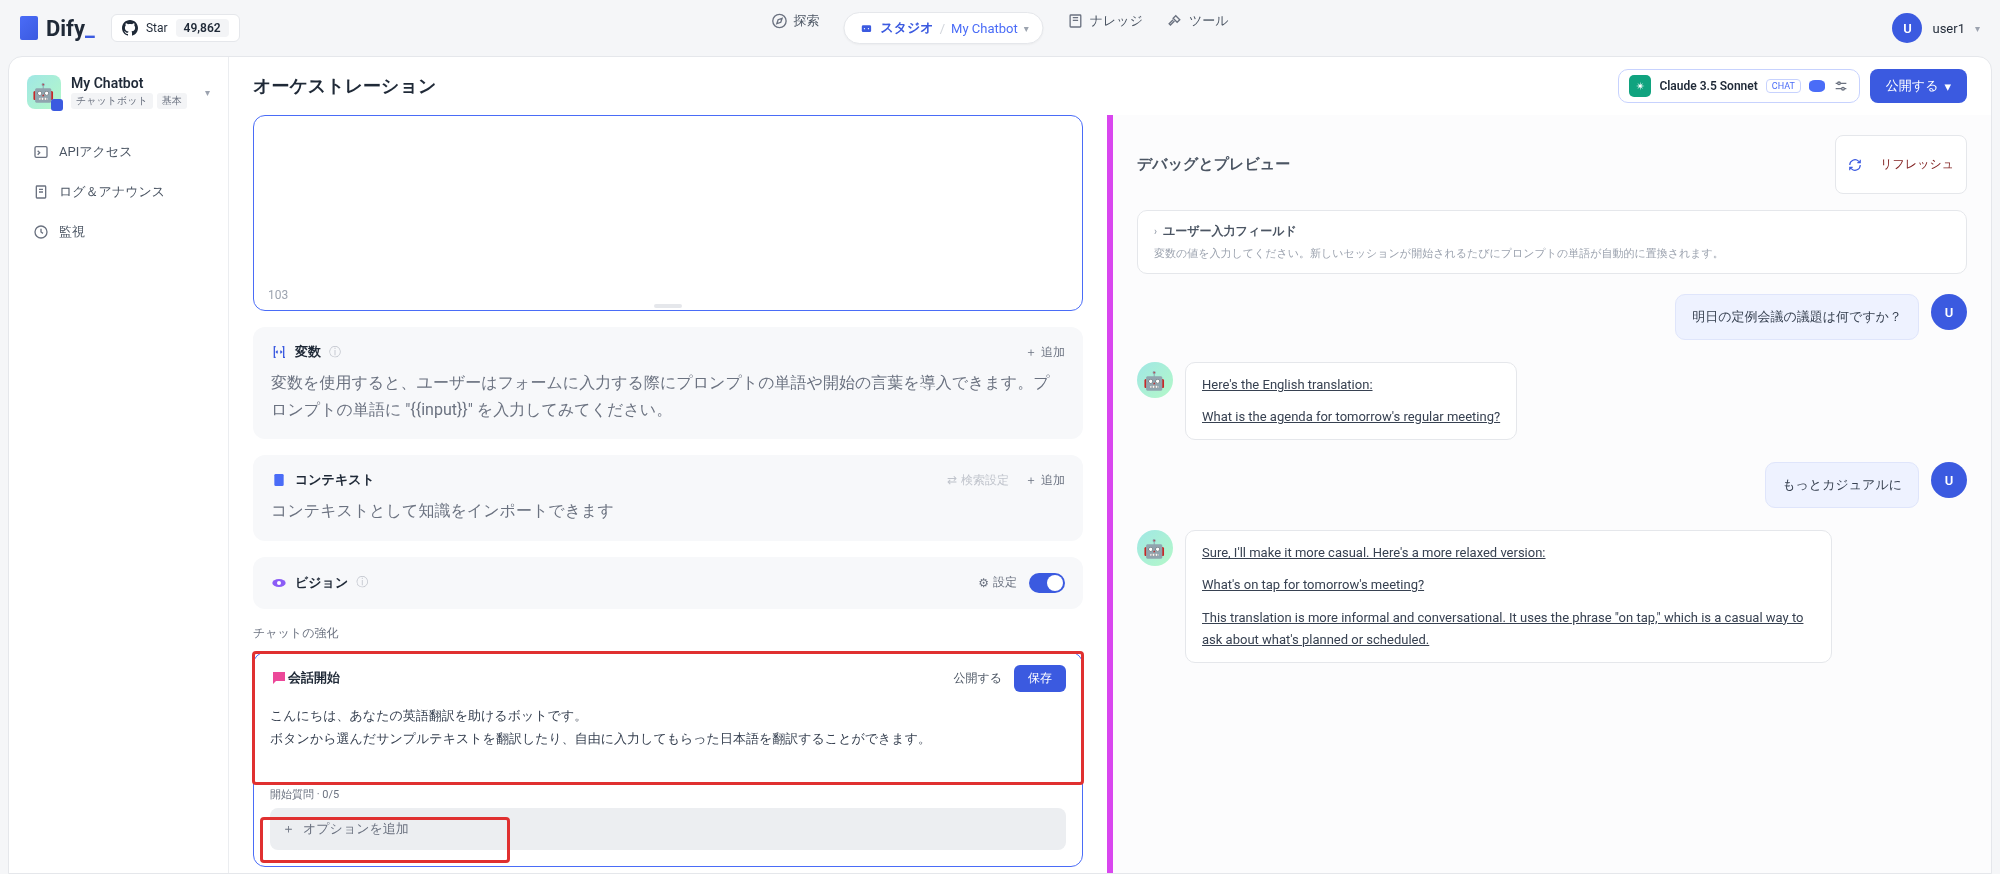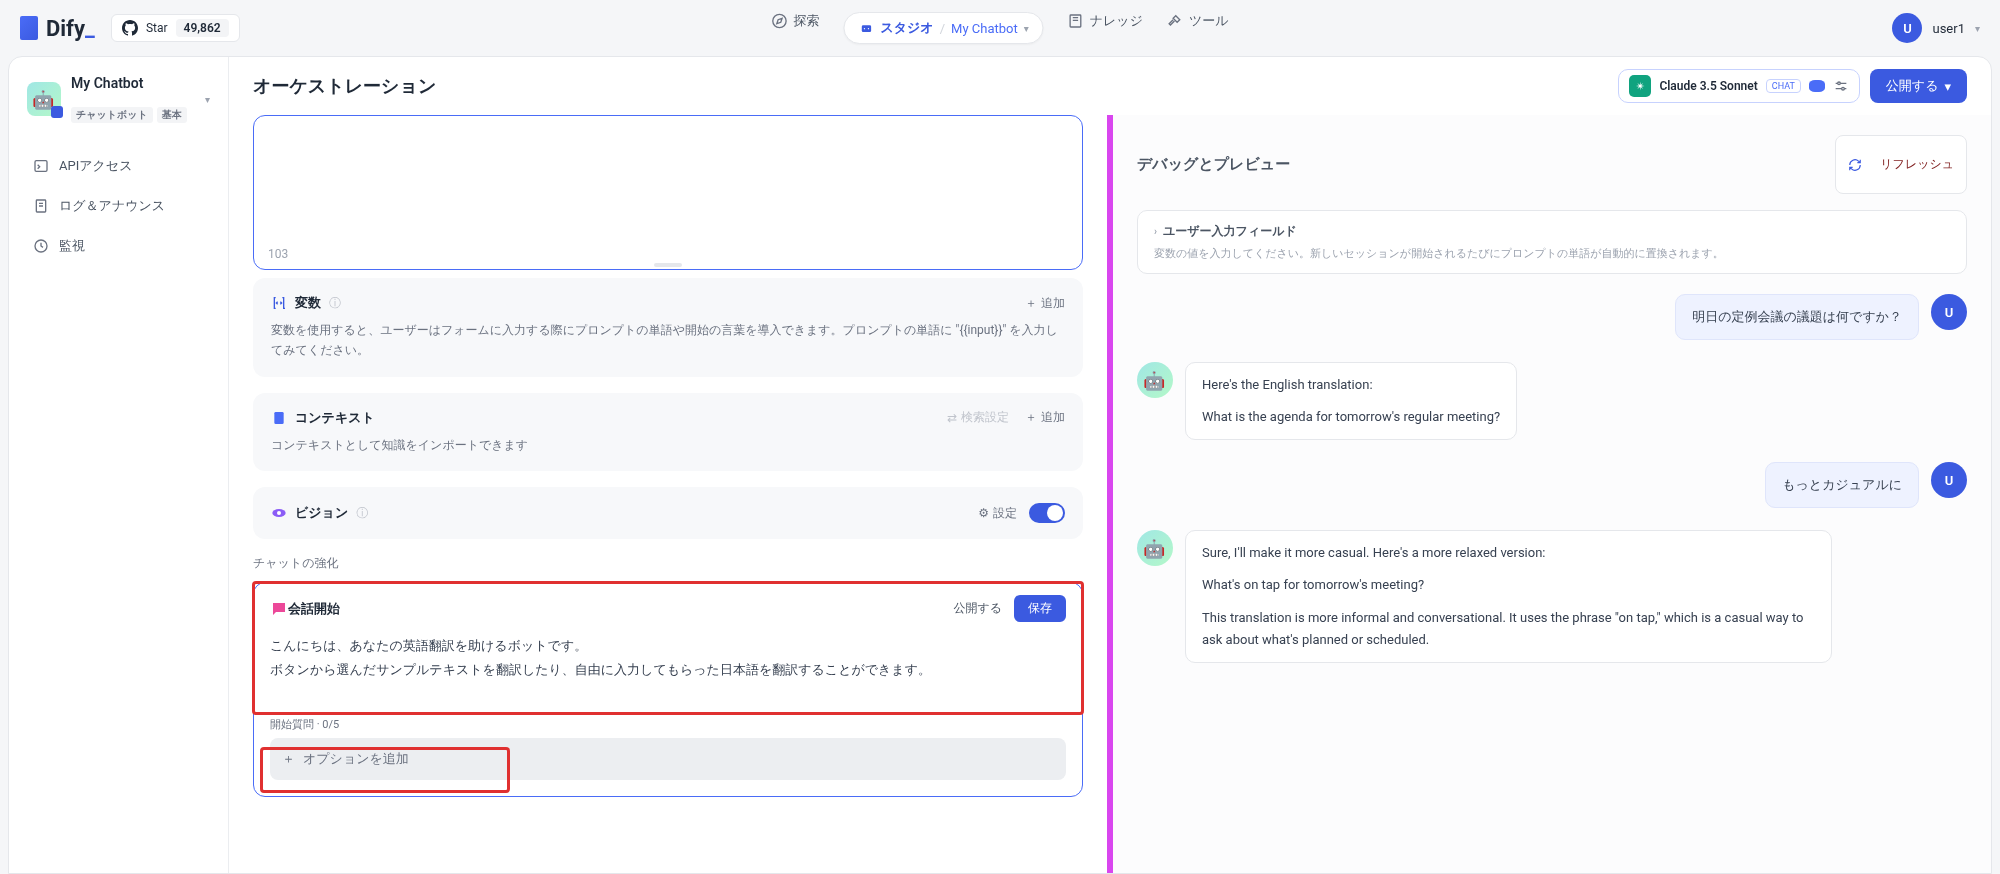--- a/index.html
+++ b/index.html
@@ -21,53 +21,53 @@
 .avatar-circle { width: 30px; height: 30px; border-radius: 50%; background: #3b5ae0; color: #fff; display: flex; align-items: center; justify-content: center; font-weight: 600; }
 .user-name { font-size: 13px; color: #1f2937; }
 .chev { color: #9ca3af; font-size: 10px; }
 
 .main-wrap { display: flex; height: calc(100% - 56px); background: #fff; margin: 0 8px; border-radius: 14px 14px 0 0; overflow: hidden; border: 1px solid #e5e7eb; }
 .sidebar { width: 220px; border-right: 1px solid #ebedf0; padding: 14px 12px; }
 .app-header-chip { display: flex; align-items: center; gap: 10px; padding: 4px 6px; margin-bottom: 20px; }
 .app-icon { width: 34px; height: 34px; border-radius: 8px; background: linear-gradient(135deg,#a0e7e5,#b4f8c8); display: flex; align-items: center; justify-content: center; font-size: 18px; position: relative; }
 .app-icon::after { content:''; position:absolute; right:-2px; bottom:-2px; width:12px; height:12px; background:#3b5ae0; border-radius:3px; }
 .app-title { font-weight: 600; font-size: 14px; }
-.app-tags { display: flex; gap: 4px; margin-top: 16px; font-weight: bold; }
+.app-tags { display: flex; gap: 4px; margin-top: 2px; }
 .app-tag { font-size: 10px; color: #6b7280; background: #f3f4f6; padding: 1px 5px; border-radius: 3px; }
 .side-item { display: flex; align-items: center; gap: 10px; padding: 10px 12px; border-radius: 8px; color: #4b5563; cursor: pointer; margin-bottom: 2px; font-size: 13px; }
 .side-item.active { background: #eef2ff; color: #3b5ae0; font-weight: 500; }
 .side-icon { width: 16px; height: 16px; display: inline-flex; align-items: center; justify-content: center; }
 
 .content { flex: 1; display: flex; flex-direction: column; }
 .content-header { height: 58px; display: flex; align-items: center; justify-content: space-between; padding: 0 24px; }
 .content-title { font-size: 18px; font-weight: 600; }
 .header-actions { display: flex; align-items: center; gap: 10px; }
 .model-chip { display: flex; align-items: center; gap: 8px; border: 1px solid #c7d2fe; border-radius: 10px; padding: 5px 10px; background: #fff; }
 .model-logo { width: 22px; height: 22px; border-radius: 5px; background: #10a37f; display: flex; align-items: center; justify-content: center; color: #fff; font-size: 11px; }
 .model-name { font-size: 12px; font-weight: 600; }
 .chat-badge { font-size: 9px; border: 1px solid #c7d2fe; color: #4a6cf7; padding: 1px 5px; border-radius: 4px; }
 .eye-icon { width: 16px; height: 12px; background: #4a6cf7; border-radius: 6px / 4px; position: relative; }
 .settings-mini { color: #6b7280; }
 .publish-btn { background: #3b5ae0; color: #fff; border: none; border-radius: 8px; padding: 8px 16px; font-size: 13px; font-weight: 500; display: flex; align-items: center; gap: 6px; cursor: pointer; }
 
 .split { display: flex; flex: 1; overflow: hidden; }
 .left-pane { flex: 1; padding: 0 24px 24px; overflow-y: auto; max-width: 900px; }
-.prompt-box { border: 1.5px solid #4a6cf7; border-radius: 12px; background: #fff; height: 155px; position: relative; margin-bottom: 8px; }
+.prompt-box { border: 1.5px solid #4a6cf7; border-radius: 12px; background: #fff; height: 196px; position: relative; margin-bottom: 16px; }
 .prompt-count { position: absolute; bottom: 8px; left: 14px; color: #9ca3af; font-size: 12px; }
 .drag-handle { position: absolute; bottom: 2px; left: 50%; transform: translateX(-50%); width: 28px; height: 4px; background: #e5e7eb; border-radius: 2px; }
 
 .section-card { background: #f7f8fa; border-radius: 12px; padding: 16px 18px; margin-bottom: 16px; }
 .section-head { display: flex; align-items: center; justify-content: space-between; margin-bottom: 8px; }
 .section-title-wrap { display: flex; align-items: center; gap: 8px; }
 .sec-icon { width: 16px; height: 16px; }
 .sec-title { font-weight: 700; font-size: 13px; }
 .sec-help { color: #c0c4cc; font-size: 12px; }
 .add-link { color: #6b7280; font-size: 12px; display: flex; align-items: center; gap: 4px; cursor: pointer; }
 .link-disabled { color: #c0c4cc; }
-.sec-desc { color: #6b7280; font-size: 12px; line-height: 1.7; }
+.sec-desc { color: #6b7280; font-size: 16px; line-height: 1.7; }
 
 .toggle { width: 36px; height: 20px; background: #3b5ae0; border-radius: 10px; position: relative; cursor: pointer; }
 .toggle::after { content:''; position:absolute; right:2px; top:2px; width:16px; height:16px; background:#fff; border-radius:50%; }
 .settings-link { color: #6b7280; font-size: 12px; display: flex; align-items: center; gap: 4px; cursor: pointer; margin-right: 12px; }
 
 .group-label { font-size: 12px; color: #6b7280; margin: 6px 0 10px; }
 
 .conv-card { border: 1.5px solid #4a6cf7; border-radius: 12px; background: #fff; padding: 0; position: relative; }
 .red-outline-1 { position: absolute; border: 3px solid #e03030; border-radius: 4px; pointer-events: none; z-index: 10; left: -2px; top: -2px; right: -2px; height: 134px; }
 .red-outline-2 { position: absolute; border: 3px solid #e03030; border-radius: 4px; pointer-events: none; z-index: 10; left: 6px; top: 164px; width: 250px; height: 46px; }
@@ -91,21 +91,21 @@
 .uf-desc { font-size: 11px; color: #9ca3af; }
 
 .chat-area { flex: 1; }
 .msg-row { display: flex; margin-bottom: 22px; gap: 12px; }
 .msg-row.user { justify-content: flex-end; }
 .msg-row.bot { justify-content: flex-start; }
 .msg-bubble { background: #fff; border: 1px solid #e5e7eb; border-radius: 10px; padding: 11px 16px; font-size: 13px; max-width: 78%; line-height: 1.7; color: #374151; }
 .msg-row.user .msg-bubble { background: #eef2ff; border-color: #dfe5fb; }
 .bot-avatar { width: 36px; height: 36px; border-radius: 50%; background: linear-gradient(135deg,#a0e7e5,#b4f8c8); display: flex; align-items: center; justify-content: center; font-size: 18px; flex-shrink: 0; }
 .user-avatar-sm { width: 36px; height: 36px; border-radius: 50%; background: #3b5ae0; color: #fff; display: flex; align-items: center; justify-content: center; font-weight: 600; flex-shrink: 0; }
-.msg-p { margin-bottom: 10px; }
+.msg-p { margin-bottom: 10px; text-decoration: underline; }
 .msg-p:last-child { margin-bottom: 0; }
 </style>
 </head>
 <body>
 
 <div class="top-nav">
   <div class="top-nav-left">
     <div class="logo">
       <div class="logo-mark"></div>
       <span>Dify</span>

